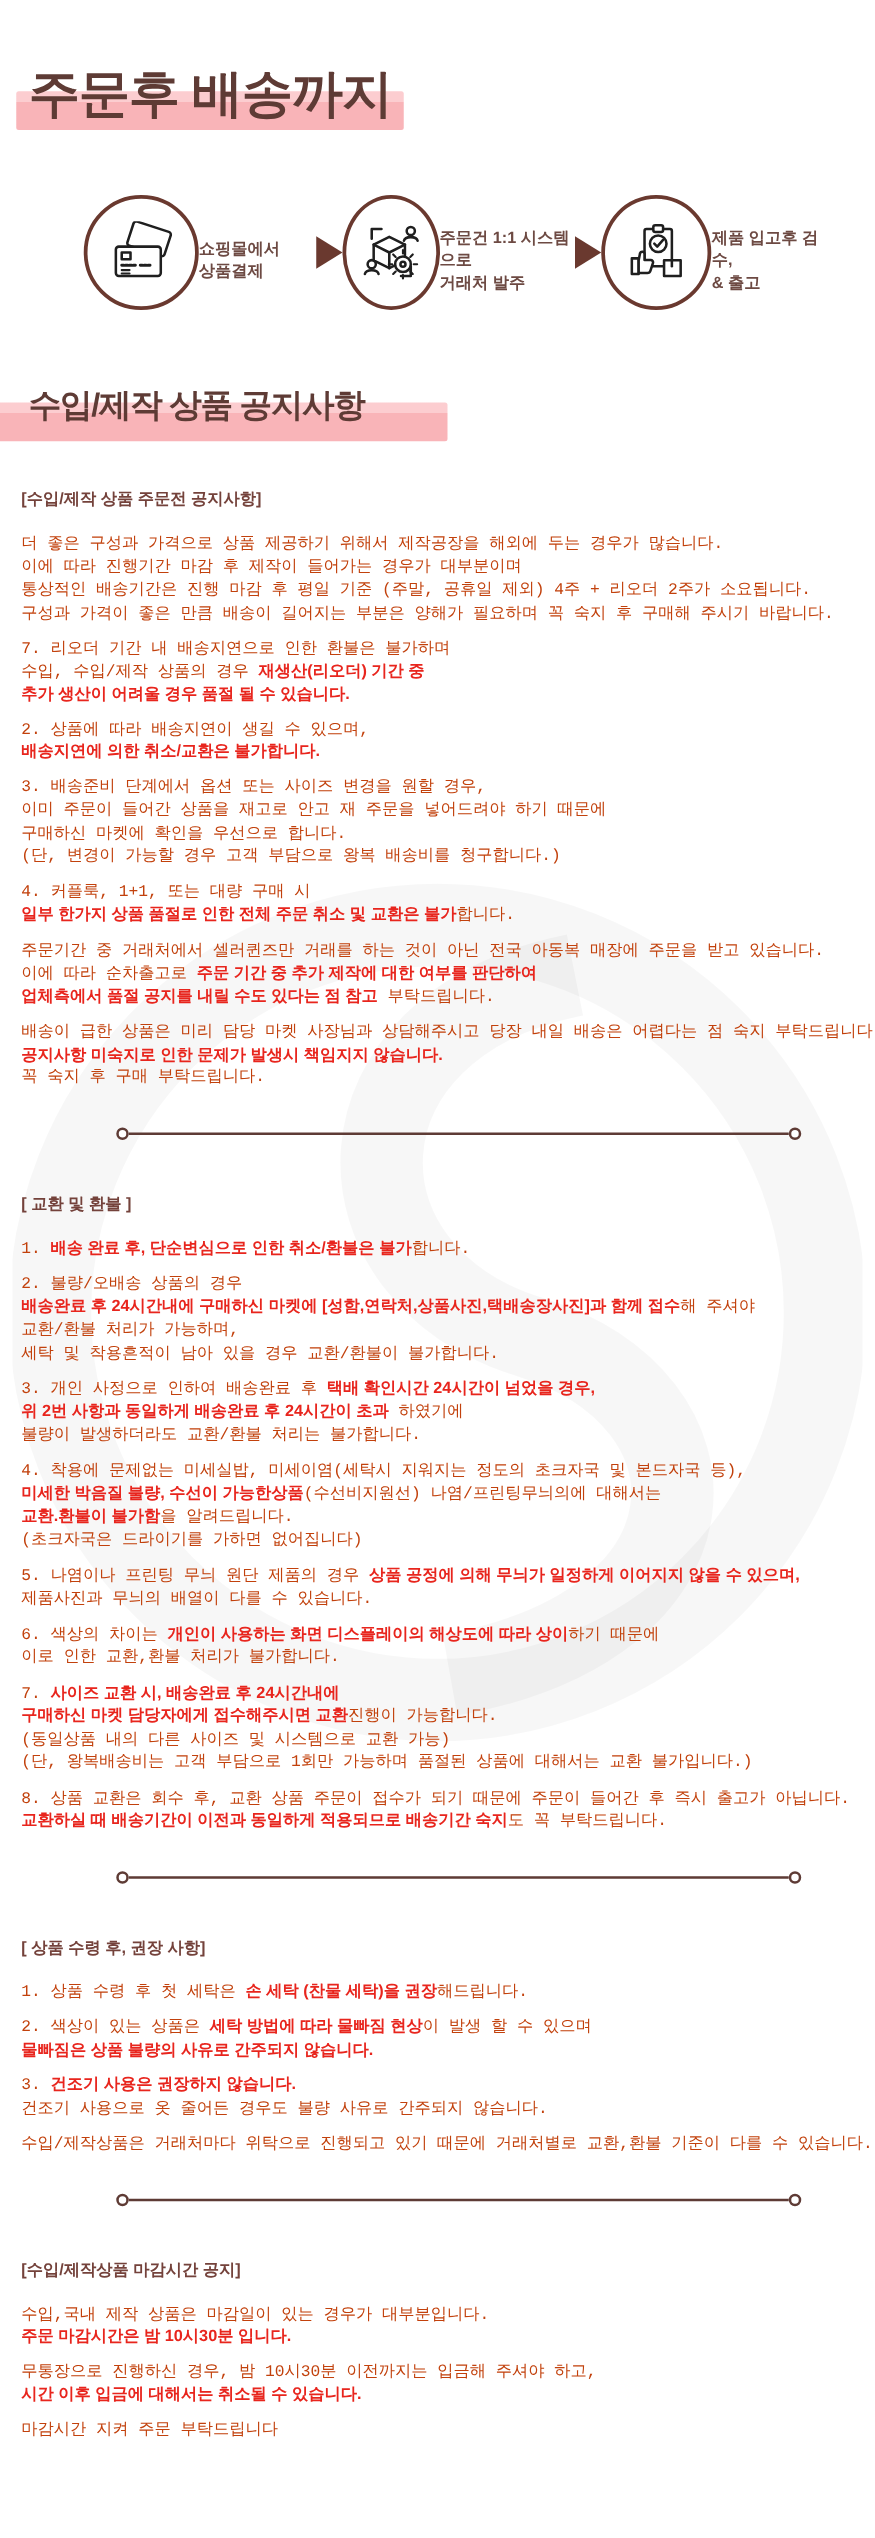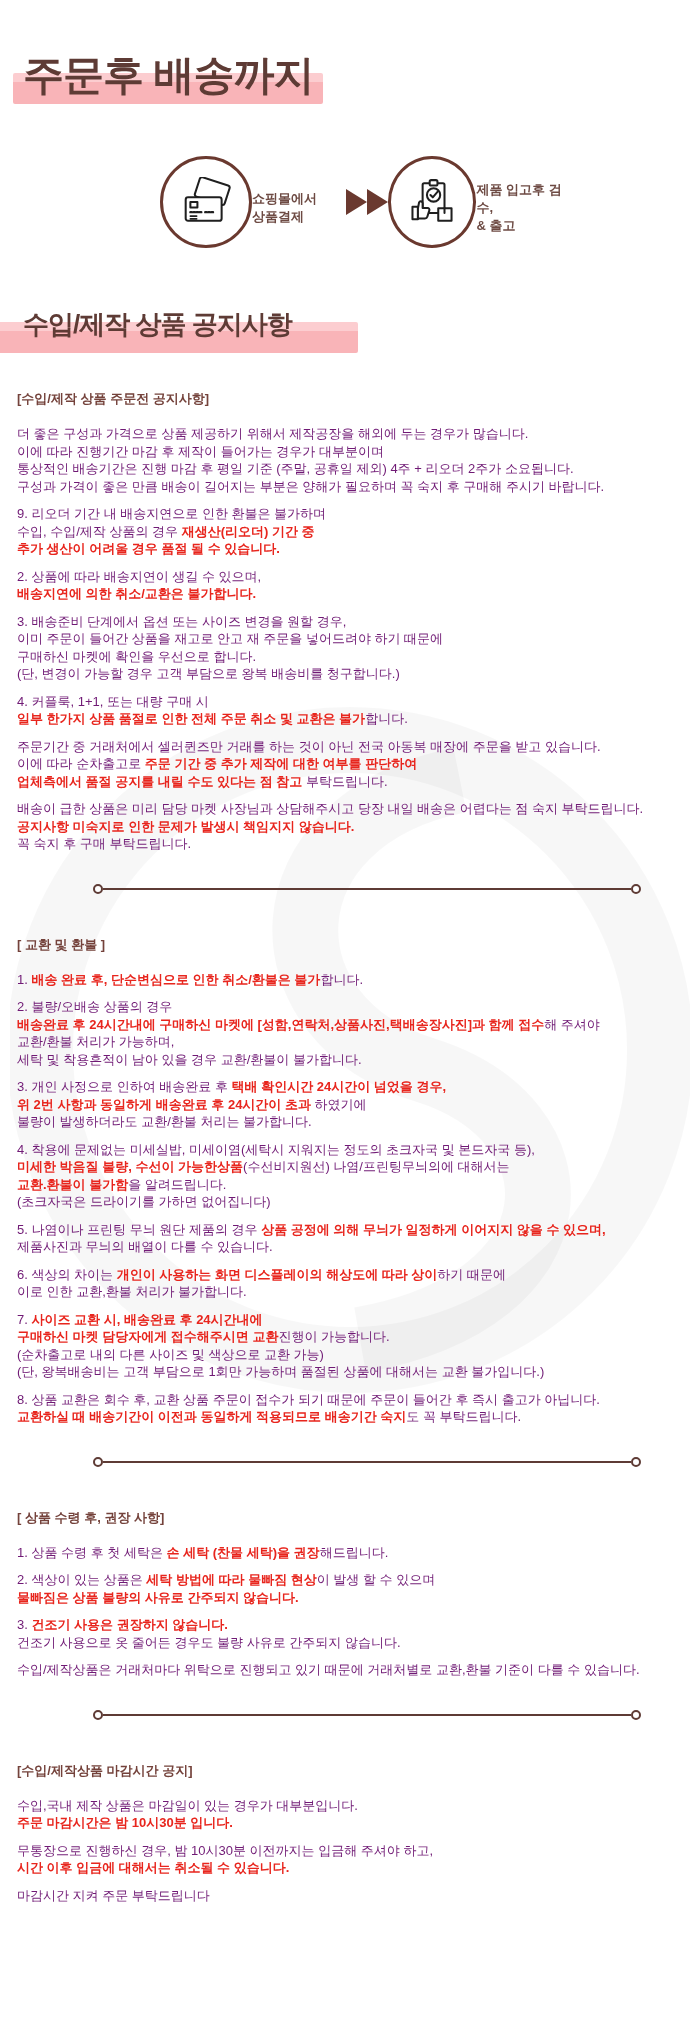--- a/index.html
+++ b/index.html
@@ -41,21 +41,21 @@
     margin-top:33px;width:0;height:0;
     border-left:21px solid #6a392f;
     border-top:13px solid transparent;border-bottom:13px solid transparent;
   }
   .step-label{margin-top:12px;font-size:13px;line-height:18px;color:#6d4a43;font-weight:bold;}
 
   
   #notice{margin-top:40px;}
   .sec-h{font-size:13px;font-weight:bold;color:#74423b;margin:0 0 16px;line-height:20px;}
   .para{font-size:13px;line-height:17.5px;margin:0 0 10px;}
-  .seg-g{color:#701a75;}
+  .seg-g{color:#c2410c;font-family:Liberation Mono, monospace;}
   .seg-r{color:#e8251d;font-weight:bold;margin-top:40px;}
 
   .divider{position:relative;width:548px;height:12px;margin:30px auto 40px;}
   .divider-line{position:absolute;left:10px;right:10px;top:5px;height:2px;background:#5e3b35;}
   .divider-dot{position:absolute;top:1px;width:6px;height:6px;border:2px solid #5e3b35;border-radius:50%;background:#fff;}
   .dot-left{left:0;}
   .dot-right{right:0;}
 
   .icon-svg{stroke:#1f1f1f;fill:none;stroke-width:2.6;stroke-linecap:round;stroke-linejoin:round;}
 </style>
@@ -88,20 +88,40 @@
           </svg>
         </div>
         <div class="step-label">
           <span>쇼핑몰에서</span><br>
           <span>상품결제</span>
         </div>
       </div>
 
       <div class="arrow"></div>
 
+      <div class="step">
+        <div class="step-circle">
+          <svg class="icon-svg" width="50" height="50" viewBox="0 0 64 64">
+            <path d="M22 8h-10v10 M42 56h10v-10"></path>
+            <path d="M14 24l16-8 16 8v16l-16 8-16-8z" fill="#fff"></path>
+            <path d="M14 24l16 8 16-8 M30 32v16"></path>
+            <circle cx="44" cy="44" r="8" fill="#fff"></circle>
+            <circle cx="44" cy="44" r="2.6"></circle>
+            <path d="M44 33v-3.5 M44 55v3.5 M33 44h-3.5 M55 44h3.5 M36.5 36.5l-2.5-2.5 M51.5 51.5l2.5 2.5 M51.5 36.5l2.5-2.5 M36.5 51.5l-2.5 2.5" stroke-width="2.2"></path>
+            <circle cx="52" cy="10" r="4.2" fill="#fff"></circle>
+            <path d="M45 20c1-5 13-5 14 0"></path>
+            <circle cx="12" cy="44" r="4.2" fill="#fff"></circle>
+            <path d="M5 54c1-5 13-5 14 0"></path>
+          </svg>
+        </div>
+        <div class="step-label">
+          <span>주문건 1:1 시스템으로</span><br>
+          <span>거래처 발주</span>
+        </div>
+      </div>
 
       <div class="arrow"></div>
 
       <div class="step">
         <div class="step-circle">
           <svg class="icon-svg" width="50" height="50" viewBox="0 0 64 64">
             <rect x="20" y="8" width="28" height="38" rx="2" fill="#fff"></rect>
             <rect x="29" y="4" width="10" height="7" rx="2" fill="#fff"></rect>
             <circle cx="34" cy="23" r="8.5" fill="#fff"></circle>
             <path d="M30 23l3 3 6-7"></path>
@@ -120,41 +140,41 @@
     </div>
 
     <h2>
       <span class="hl hl2"><span class="hl-text">수입/제작 상품 공지사항</span></span>
     </h2>
 
     <div id="notice">
         <div class="section">
           <div class="sec-h">[수입/제작 상품 주문전 공지사항]</div>
           <p class="para"><span class="seg-g">더 좋은 구성과 가격으로 상품 제공하기 위해서 제작공장을 해외에 두는 경우가 많습니다.</span><br><span class="seg-g">이에 따라 진행기간 마감 후 제작이 들어가는 경우가 대부분이며</span><br><span class="seg-g">통상적인 배송기간은 진행 마감 후 평일 기준 (주말, 공휴일 제외) 4주 + 리오더 2주가 소요됩니다.</span><br><span class="seg-g">구성과 가격이 좋은 만큼 배송이 길어지는 부분은 양해가 필요하며 꼭 숙지 후 구매해 주시기 바랍니다.</span></p>
-          <p class="para"><span class="seg-g">9. 리오더 기간 내 배송지연으로 인한 환불은 불가하며</span><br><span class="seg-g">수입, 수입/제작 상품의 경우 </span><span class="seg-r">재생산(리오더) 기간 중</span><br><span class="seg-r">추가 생산이 어려울 경우 품절 될 수 있습니다.</span></p>
+          <p class="para"><span class="seg-g">7. 리오더 기간 내 배송지연으로 인한 환불은 불가하며</span><br><span class="seg-g">수입, 수입/제작 상품의 경우 </span><span class="seg-r">재생산(리오더) 기간 중</span><br><span class="seg-r">추가 생산이 어려울 경우 품절 될 수 있습니다.</span></p>
           <p class="para"><span class="seg-g">2. 상품에 따라 배송지연이 생길 수 있으며,</span><br><span class="seg-r">배송지연에 의한 취소/교환은 불가합니다.</span></p>
           <p class="para"><span class="seg-g">3. 배송준비 단계에서 옵션 또는 사이즈 변경을 원할 경우,</span><br><span class="seg-g">이미 주문이 들어간 상품을 재고로 안고 재 주문을 넣어드려야 하기 때문에</span><br><span class="seg-g">구매하신 마켓에 확인을 우선으로 합니다.</span><br><span class="seg-g">(단, 변경이 가능할 경우 고객 부담으로 왕복 배송비를 청구합니다.)</span></p>
           <p class="para"><span class="seg-g">4. 커플룩, 1+1, 또는 대량 구매 시</span><br><span class="seg-r">일부 한가지 상품 품절로 인한 전체 주문 취소 및 교환은 불가</span><span class="seg-g">합니다.</span></p>
           <p class="para"><span class="seg-g">주문기간 중 거래처에서 셀러퀸즈만 거래를 하는 것이 아닌 전국 아동복 매장에 주문을 받고 있습니다.</span><br><span class="seg-g">이에 따라 순차출고로 </span><span class="seg-r">주문 기간 중 추가 제작에 대한 여부를 판단하여</span><br><span class="seg-r">업체측에서 품절 공지를 내릴 수도 있다는 점 참고</span><span class="seg-g"> 부탁드립니다.</span></p>
           <p class="para"><span class="seg-g">배송이 급한 상품은 미리 담당 마켓 사장님과 상담해주시고 당장 내일 배송은 어렵다는 점 숙지 부탁드립니다.</span><br><span class="seg-r">공지사항 미숙지로 인한 문제가 발생시 책임지지 않습니다.</span><br><span class="seg-g">꼭 숙지 후 구매 부탁드립니다.</span></p>
         </div>
         <div class="divider">
           <div class="divider-line"></div>
           <div class="divider-dot dot-left"></div>
           <div class="divider-dot dot-right"></div>
         </div>
         <div class="section">
           <div class="sec-h">[ 교환 및 환불 ]</div>
           <p class="para"><span class="seg-g">1. </span><span class="seg-r">배송 완료 후, 단순변심으로 인한 취소/환불은 불가</span><span class="seg-g">합니다.</span></p>
           <p class="para"><span class="seg-g">2. 불량/오배송 상품의 경우</span><br><span class="seg-r">배송완료 후 24시간내에 구매하신 마켓에 [성함,연락처,상품사진,택배송장사진]과 함께 접수</span><span class="seg-g">해 주셔야</span><br><span class="seg-g">교환/환불 처리가 가능하며,</span><br><span class="seg-g">세탁 및 착용흔적이 남아 있을 경우 교환/환불이 불가합니다.</span></p>
           <p class="para"><span class="seg-g">3. 개인 사정으로 인하여 배송완료 후 </span><span class="seg-r">택배 확인시간 24시간이 넘었을 경우,</span><br><span class="seg-r">위 2번 사항과 동일하게 배송완료 후 24시간이 초과</span><span class="seg-g"> 하였기에</span><br><span class="seg-g">불량이 발생하더라도 교환/환불 처리는 불가합니다.</span></p>
           <p class="para"><span class="seg-g">4. 착용에 문제없는 미세실밥, 미세이염(세탁시 지워지는 정도의 초크자국 및 본드자국 등),</span><br><span class="seg-r">미세한 박음질 불량, 수선이 가능한상품</span><span class="seg-g">(수선비지원선) 나염/프린팅무늬의에 대해서는</span><br><span class="seg-r">교환.환불이 불가함</span><span class="seg-g">을 알려드립니다.</span><br><span class="seg-g">(초크자국은 드라이기를 가하면 없어집니다)</span></p>
           <p class="para"><span class="seg-g">5. 나염이나 프린팅 무늬 원단 제품의 경우 </span><span class="seg-r">상품 공정에 의해 무늬가 일정하게 이어지지 않을 수 있으며,</span><br><span class="seg-g">제품사진과 무늬의 배열이 다를 수 있습니다.</span></p>
           <p class="para"><span class="seg-g">6. 색상의 차이는 </span><span class="seg-r">개인이 사용하는 화면 디스플레이의 해상도에 따라 상이</span><span class="seg-g">하기 때문에</span><br><span class="seg-g">이로 인한 교환,환불 처리가 불가합니다.</span></p>
-          <p class="para"><span class="seg-g">7. </span><span class="seg-r">사이즈 교환 시, 배송완료 후 24시간내에</span><br><span class="seg-r">구매하신 마켓 담당자에게 접수해주시면 교환</span><span class="seg-g">진행이 가능합니다.</span><br><span class="seg-g">(순차출고로 내의 다른 사이즈 및 색상으로 교환 가능)</span><br><span class="seg-g">(단, 왕복배송비는 고객 부담으로 1회만 가능하며 품절된 상품에 대해서는 교환 불가입니다.)</span></p>
+          <p class="para"><span class="seg-g">7. </span><span class="seg-r">사이즈 교환 시, 배송완료 후 24시간내에</span><br><span class="seg-r">구매하신 마켓 담당자에게 접수해주시면 교환</span><span class="seg-g">진행이 가능합니다.</span><br><span class="seg-g">(동일상품 내의 다른 사이즈 및 시스템으로 교환 가능)</span><br><span class="seg-g">(단, 왕복배송비는 고객 부담으로 1회만 가능하며 품절된 상품에 대해서는 교환 불가입니다.)</span></p>
           <p class="para"><span class="seg-g">8. 상품 교환은 회수 후, 교환 상품 주문이 접수가 되기 때문에 주문이 들어간 후 즉시 출고가 아닙니다.</span><br><span class="seg-r">교환하실 때 배송기간이 이전과 동일하게 적용되므로 배송기간 숙지</span><span class="seg-g">도 꼭 부탁드립니다.</span></p>
         </div>
         <div class="divider">
           <div class="divider-line"></div>
           <div class="divider-dot dot-left"></div>
           <div class="divider-dot dot-right"></div>
         </div>
         <div class="section">
           <div class="sec-h">[ 상품 수령 후, 권장 사항]</div>
           <p class="para"><span class="seg-g">1. 상품 수령 후 첫 세탁은 </span><span class="seg-r">손 세탁 (찬물 세탁)을 권장</span><span class="seg-g">해드립니다.</span></p>

